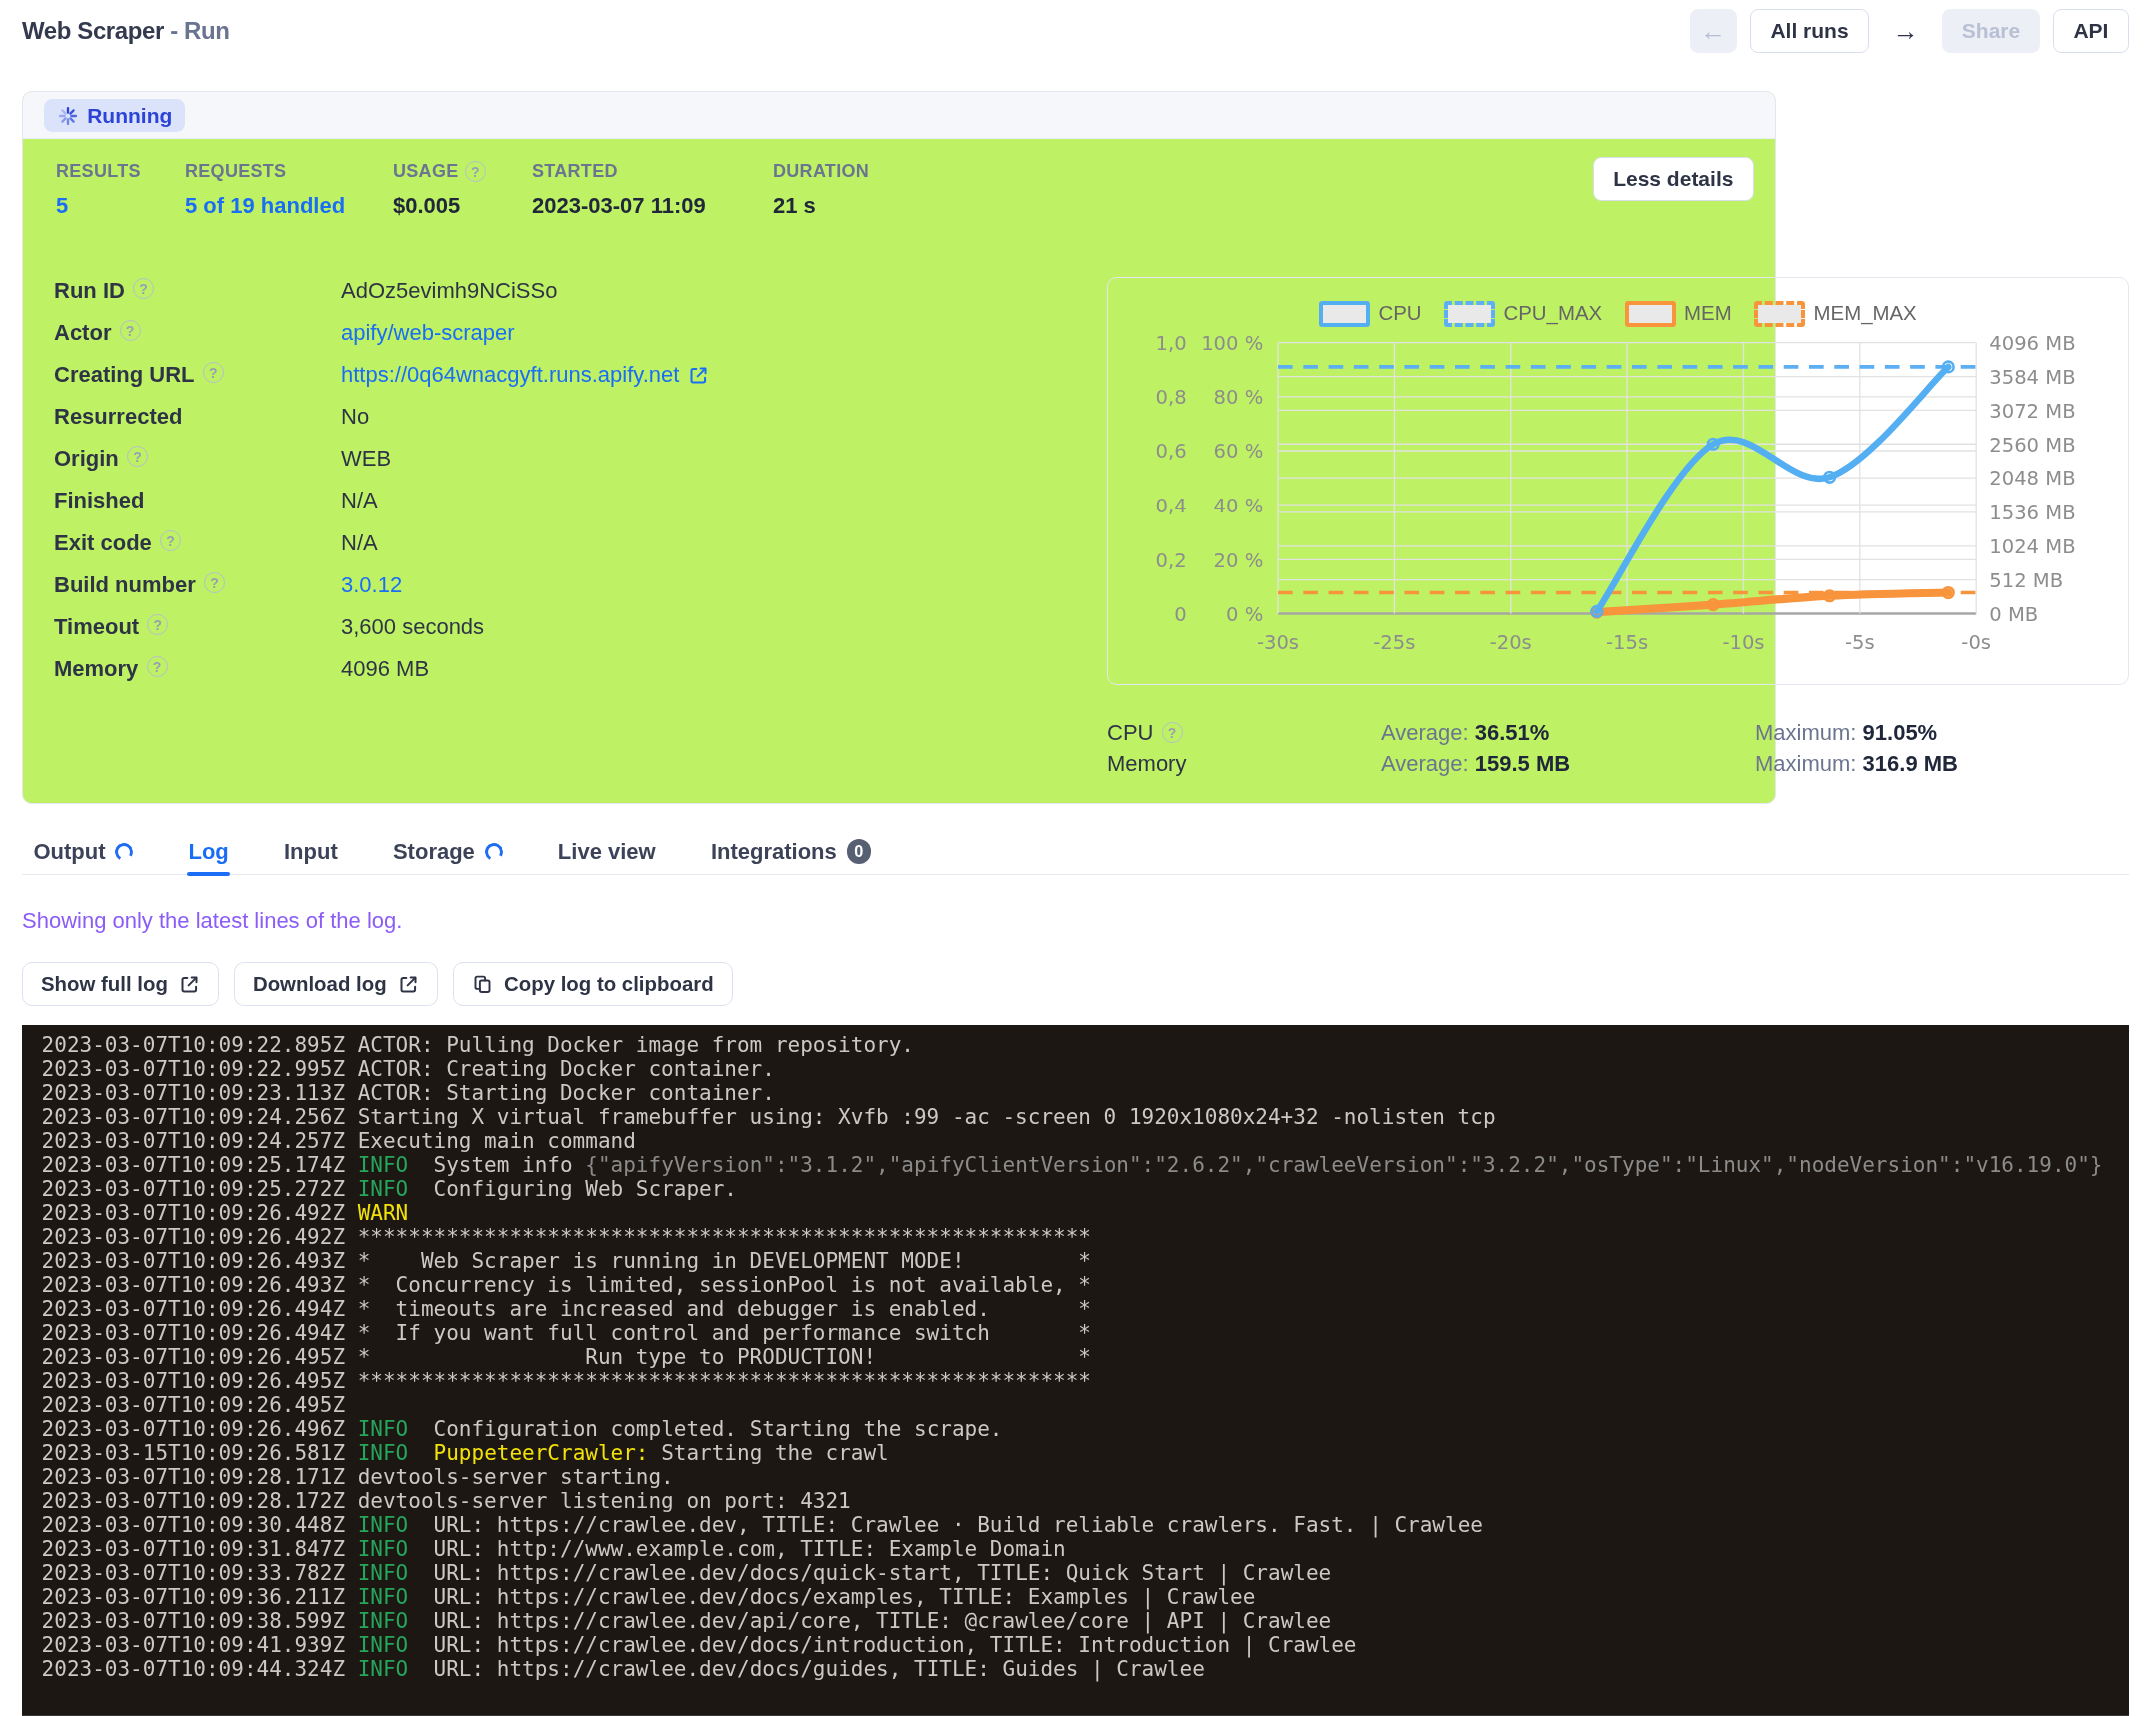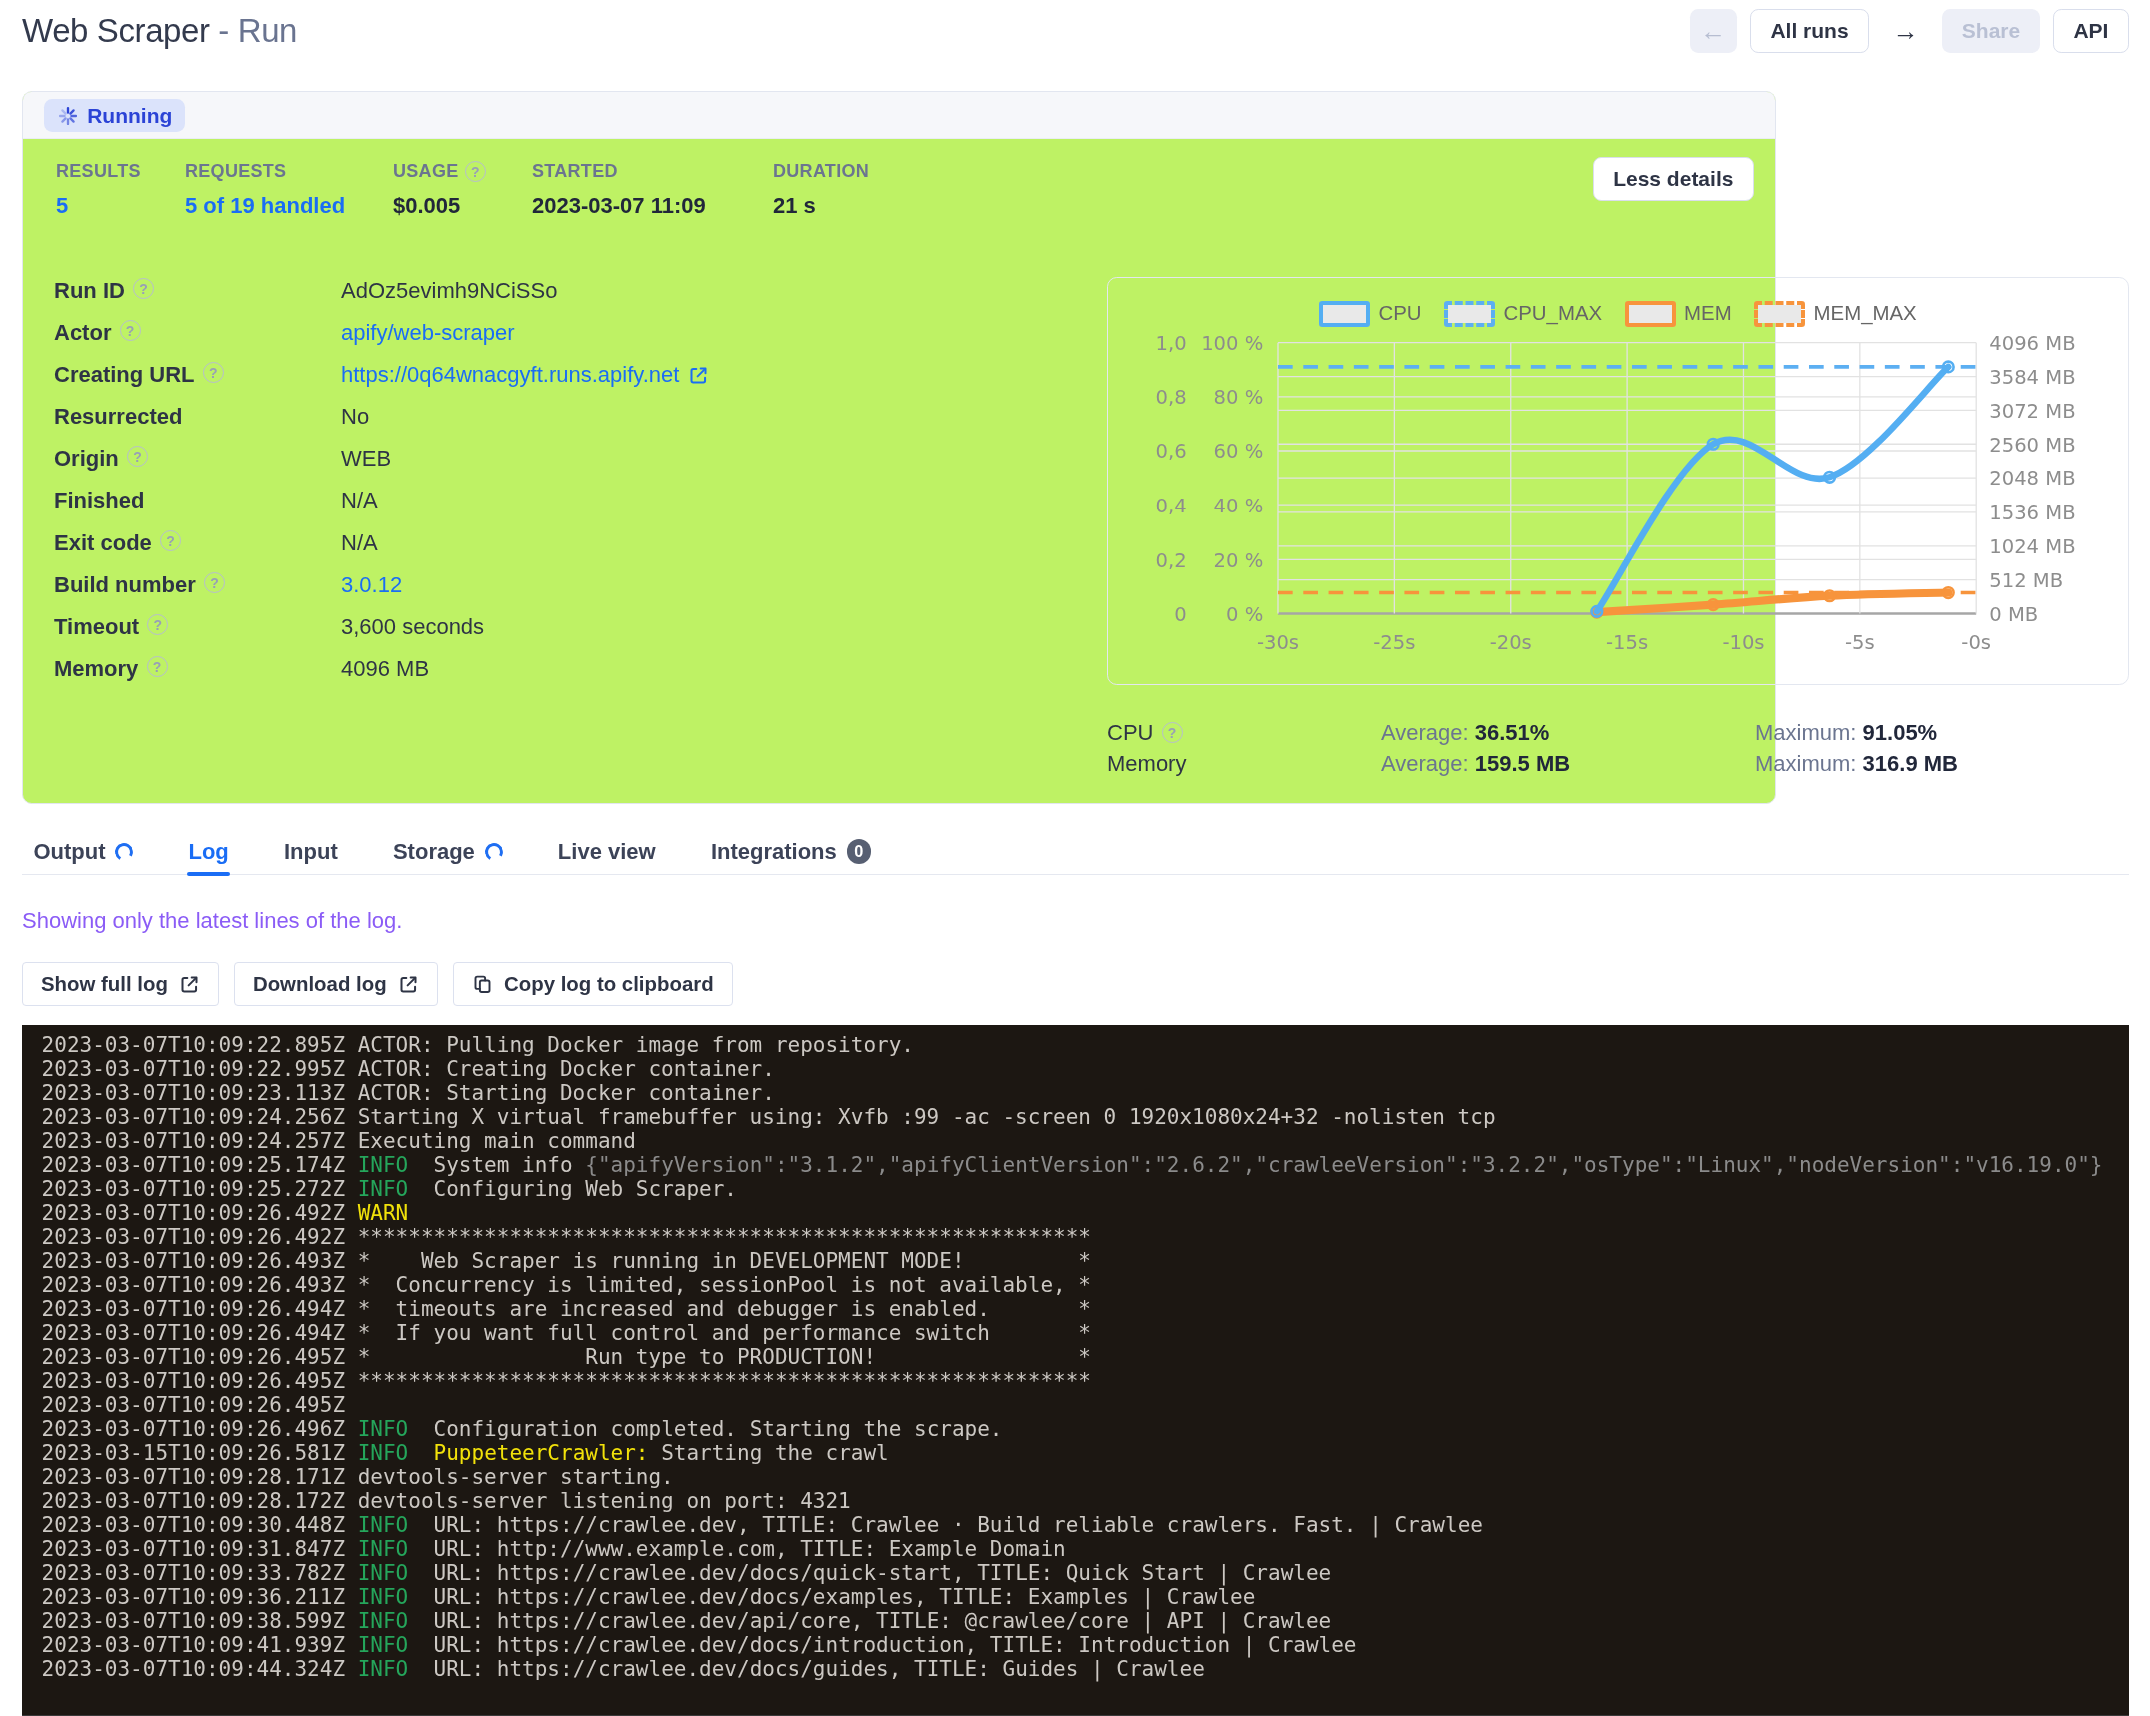--- a/index.html
+++ b/index.html
@@ -1,21 +1,21 @@
 <!DOCTYPE html>
 <html style="font-size:13px"><head>
 <meta charset="utf-8">
 <style>
   * { margin:0; padding:0; box-sizing:border-box; }
   body { background:#fff; font-family:"Liberation Sans", sans-serif; }
   .page { position:relative; width:2151px; height:1716px; background:#fff; overflow:hidden; }
 
   
   .topbar { position:absolute; left:22px; right:22px; top:0; height:62px; display:flex; justify-content:space-between; align-items:center; }
-  h1 { font-size:33px; font-weight:400; color:#333a4d; letter-spacing:-0.4px; }
+  h1 { font-size:24px; font-weight:700; color:#333a4d; letter-spacing:-0.4px; }
   h1 .t-sep, h1 .t-sub { color:#6a7490; }
   .top-actions { display:flex; gap:13px; align-items:center; }
   .btn { height:44px; padding:0 19.6px; border:1.6px solid #d9deec; border-radius:8.2px; background:#fff; font-size:21px; font-weight:700; color:#2e3445; font-family:inherit; display:flex; align-items:center; gap:9.8px; cursor:pointer; }
   .btn.ghost-disabled { background:#edeff7; border:none; color:#b9c0d4; }
   .icon-btn { width:47px; height:44px; border:none; border-radius:8.2px; background:#edeff7; color:#b6bdd1; font-size:26px; display:flex; align-items:center; justify-content:center; cursor:pointer; }
   .icon-btn.plain { background:transparent; color:#2e3445; }
 
   
   .card { position:absolute; left:22px; top:91px; width:1754px; height:713px; border:1.6px solid #e2e6f0; border-radius:9.8px; background:#bef264; }
   .strip { position:absolute; left:0; right:0; top:0; height:47px; background:#f6f7fa; border-bottom:1.6px solid #eaedf4; border-radius:8.2px 8.2px 0 0; }
@@ -54,21 +54,21 @@
   
   .tabs { position:absolute; left:22px; right:22px; top:821px; height:54px; border-bottom:1.6px solid #e5e8f0; display:flex; gap:52px; padding-left:9.8px; align-items:flex-start; }
   .tab { position:relative; font-size:22px; font-weight:700; color:#3c4358; display:flex; align-items:center; gap:9.8px; padding:8.2px 1.6px 0; height:100%; cursor:pointer; }
   .tab.active { color:#1a6df5; }
   .tab.active::after { content:""; position:absolute; left:0; right:0; bottom:-1.6px; height:4.1px; background:#1a6df5; border-radius:2.4px; }
   .spin { width:18px; height:18px; border:3.3px solid #1f6ef2; border-radius:50%; border-bottom-color:transparent; transform:rotate(-15deg); }
   .badge { width:24.5px; height:24.5px; border-radius:50%; background:#575f72; color:#fff; font-size:16.3px; font-weight:700; display:flex; align-items:center; justify-content:center; }
 
   .notice { position:absolute; left:22px; top:908px; font-size:22px; color:#8b5cf6; }
   .log-actions { position:absolute; left:22px; top:962px; display:flex; gap:14.7px; }
-  .log-btn { height:44px; padding:0 18px; border:1.6px solid #dce1ef; border-radius:4px; background:#fff; font-size:20.4px; font-weight:700; color:#2e3445; font-family:inherit; display:flex; align-items:center; gap:11.4px; cursor:pointer; }
+  .log-btn { height:44px; padding:0 18px; border:1.6px solid #dce1ef; border-radius:10px; background:#fff; font-size:20.4px; font-weight:700; color:#2e3445; font-family:inherit; display:flex; align-items:center; gap:11.4px; cursor:pointer; }
 
   
   .terminal { position:absolute; left:22px; top:1025px; width:2107px; height:721px; background:#1c1712; overflow:hidden; }
   .term-inner { padding:8.2px 0 0 19.6px; font-family:"DejaVu Sans Mono", monospace; font-size:21px; line-height:24px; }
   .tl { white-space:pre; }
   .tl .p { color:#ccc8c3; }
   .tl .i { color:#25a65b; }
   .tl .w { color:#f2e20a; }
   .tl .d { color:#8b8b8b; }
   .term-scroll { position:absolute; left:0; right:0; bottom:0; height:31px; background:#3a3a3a; }

